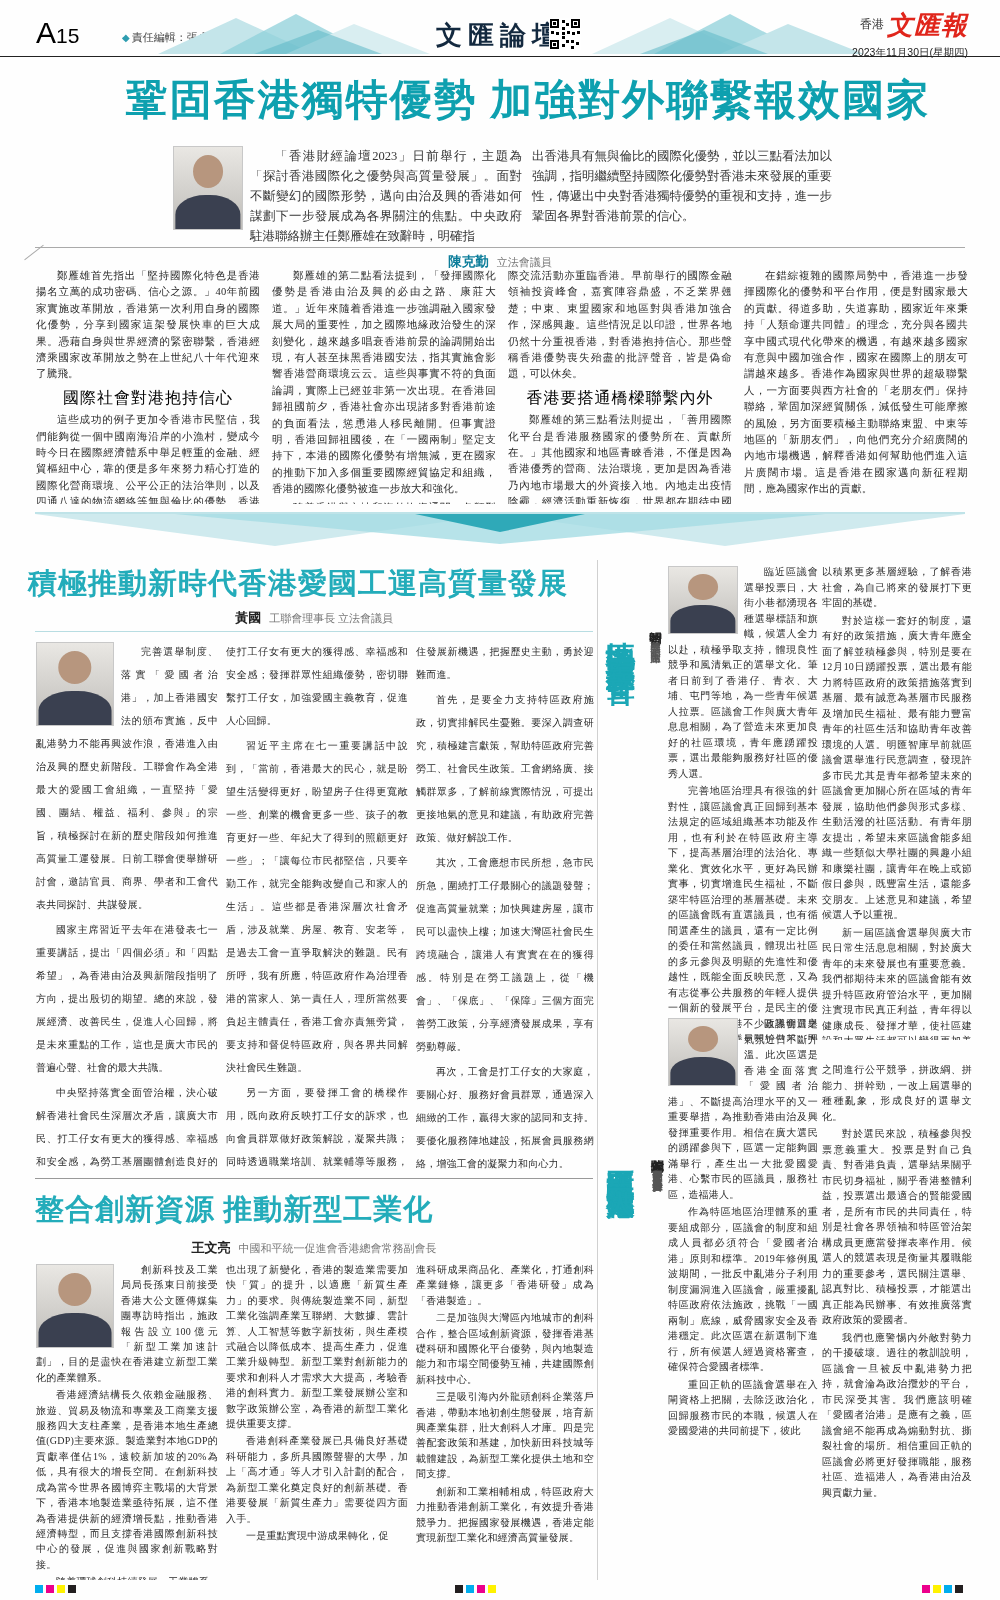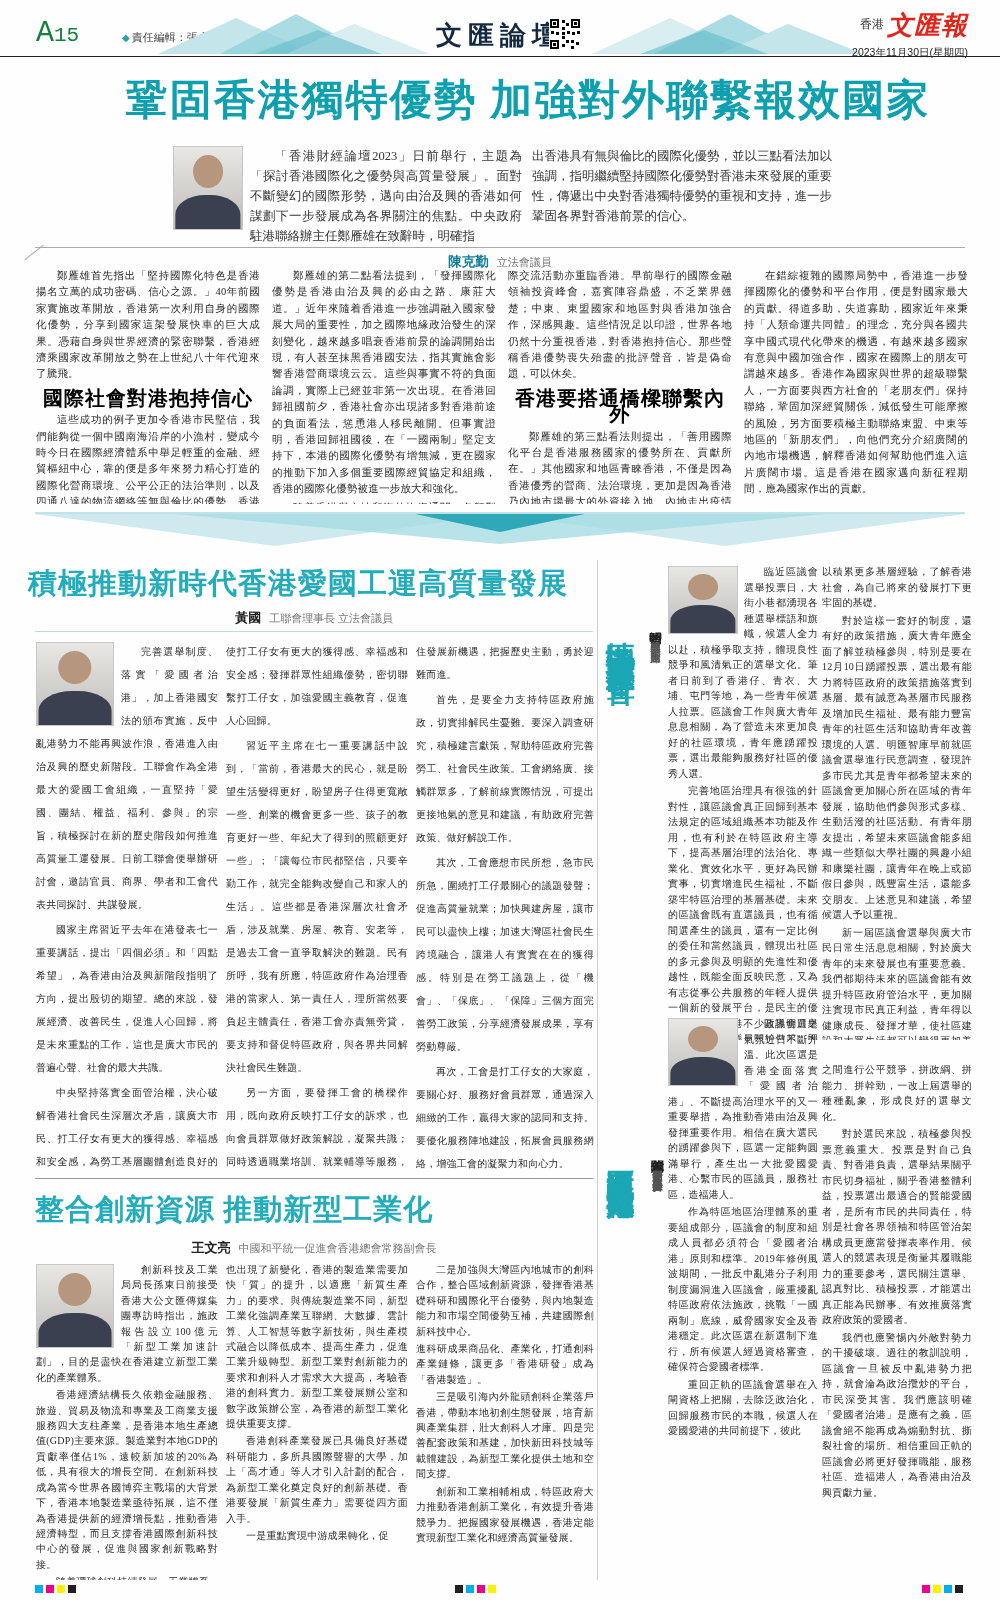--- a/index.html
+++ b/index.html
@@ -1,20 +1,20 @@
 <!DOCTYPE html>
 <html><head>
 <meta charset="utf-8">
 <style>
   html,body{margin:0;padding:0;background:#e9e9e9;}
   .page{position:relative;width:1000px;height:1600px;background:#fefefe;margin:0 auto;overflow:hidden;
         font-family:"Liberation Serif","DejaVu Serif",serif;color:#222;}
   
   .mast-line{position:absolute;left:0;top:56px;width:1000px;height:1px;background:#222;}
-  .page-label{position:absolute;left:36px;top:16px;color:#15803d;font-family:Liberation Mono, monospace;}
+  .page-label{position:absolute;left:36px;top:16px;color:#000000;font-family:Liberation Sans, sans-serif;}
   .page-label .a{font-size:30px;font-weight:400;}
   .page-label .n{font-size:21px;}
   .editor{position:absolute;left:122px;top:30px;font-size:11px;color:#444;font-family:"Liberation Sans",sans-serif;}
   .editor .dia{color:#2e9db0;font-size:10px;margin-right:2px;}
   .deco{position:absolute;top:12px;}
   .deco-left{left:158px;}
   .deco-right{left:592px;}
   .section-title{position:absolute;left:0;top:18px;width:1000px;text-align:center;font-size:26px;font-weight:700;
                  color:#13293f;letter-spacing:6px;}
   .qr{position:absolute;left:549px;top:18px;}
@@ -39,21 +39,21 @@
   .a1-rule{position:absolute;left:35px;top:247px;width:930px;height:1px;background:#aaa;}
   .a1-tick{position:absolute;left:22px;top:252px;width:24px;height:1px;background:#aaa;transform:rotate(-38deg);}
   .a1-author{position:absolute;left:0;top:252px;width:1000px;text-align:center;}
   .auth-name{font-size:13.5px;font-weight:700;color:#0c7d9a;margin-right:8px;}
   .auth-title{font-size:11px;color:#777;}
   .bodycol{position:absolute;overflow:hidden;font-size:10.5px;line-height:16.4px;text-align:justify;
            letter-spacing:0.2px;color:#2a2a2a;}
   .bodycol p{margin:0 0 2px 0;}
   .p{text-indent:2em;}
   .p.cont{text-indent:0;}
-  .sub{font-size:20px;font-weight:700;color:#000;text-align:center;margin:7px 0 6px 0;letter-spacing:1px;}
+  .sub{font-size:16px;font-weight:400;color:#000;text-align:center;margin:7px 0 6px 0;letter-spacing:1px;}
   .sub2{font-size:11px;font-weight:700;color:#000;text-align:right;margin:6px 0 15px 0;letter-spacing:1px;}
   .a1c1{left:36px;top:268px;width:224px;height:236px;}
   .a1c2{left:272px;top:268px;width:224px;height:236px;}
   .a1c3{left:508px;top:268px;width:224px;height:236px;}
   .a1c4{left:744px;top:268px;width:224px;height:236px;}
   
   .band{position:absolute;left:35px;top:506px;}
   
   .a2-headline{position:absolute;left:19px;top:564px;width:558px;text-align:center;font-size:29px;font-weight:800;
                color:#23acba;letter-spacing:1px;}
@@ -236,22 +236,22 @@
     <p class="p">創新科技及工業局局長孫東日前接受香港大公文匯傳媒集團專訪時指出，施政報告設立100億元「新型工業加速計劃」，目的是盡快在香港建立新型工業化的產業體系。</p>
     <p class="p">香港經濟結構長久依賴金融服務、旅遊、貿易及物流和專業及工商業支援服務四大支柱產業，是香港本地生產總值(GDP)主要來源。製造業對本地GDP的貢獻率僅佔1%，遠較新加坡的20%為低，具有很大的增長空間。在創新科技成為當今世界各國博弈主戰場的大背景下，香港本地製造業亟待拓展，這不僅為香港提供新的經濟增長點，推動香港經濟轉型，而且支撐香港國際創新科技中心的發展，促進與國家創新戰略對接。</p>
     <p class="p">隨着環球創科持續發展，工業體系</p>
   </div>
   <div class="bodycol a3col a3c2">
     <p class="p cont">也出現了新變化，香港的製造業需要加快「質」的提升，以適應「新質生產力」的要求。與傳統製造業不同，新型工業化強調產業互聯網、大數據、雲計算、人工智慧等數字新技術，與生產模式融合以降低成本、提高生產力，促進工業升級轉型。新型工業對創新能力的要求和創科人才需求大大提高，考驗香港的創科實力。新型工業發展辦公室和數字政策辦公室，為香港的新型工業化提供重要支撐。</p>
     <p class="p">香港創科產業發展已具備良好基礎科研能力，多所具國際聲譽的大學，加上「高才通」等人才引入計劃的配合，為新型工業化奠定良好的創新基礎。香港要發展「新質生產力」需要從四方面入手。</p>
     <p class="p">一是重點實現中游成果轉化，促</p>
   </div>
   <div class="bodycol a3col a3c3">
+    <p class="p cont">進科研成果商品化、產業化，打通創科產業鏈條，讓更多「香港研發」成為「香港製造」。</p>
     <p class="p">二是加強與大灣區內地城市的創科合作，整合區域創新資源，發揮香港基礎科研和國際化平台優勢，與內地製造能力和市場空間優勢互補，共建國際創新科技中心。</p>
-    <p class="p cont">進科研成果商品化、產業化，打通創科產業鏈條，讓更多「香港研發」成為「香港製造」。</p>
     <p class="p">三是吸引海內外龍頭創科企業落戶香港，帶動本地初創生態發展，培育新興產業集群，壯大創科人才庫。四是完善配套政策和基建，加快新田科技城等載體建設，為新型工業化提供土地和空間支撐。</p>
     <p class="p">創新和工業相輔相成，特區政府大力推動香港創新工業化，有效提升香港競爭力。把握國家發展機遇，香港定能實現新型工業化和經濟高質量發展。</p>
   </div>
 
   <div class="vdiv"></div>
 
   <div class="vhead vh-a">地區治理應有更多青年聲音</div>
   <div class="vauthor va-a">
     <span class="vname">曾智明</span><span class="vtitle">全國政協委員</span><span class="vtitle">明匯智庫主席</span>
   </div>

